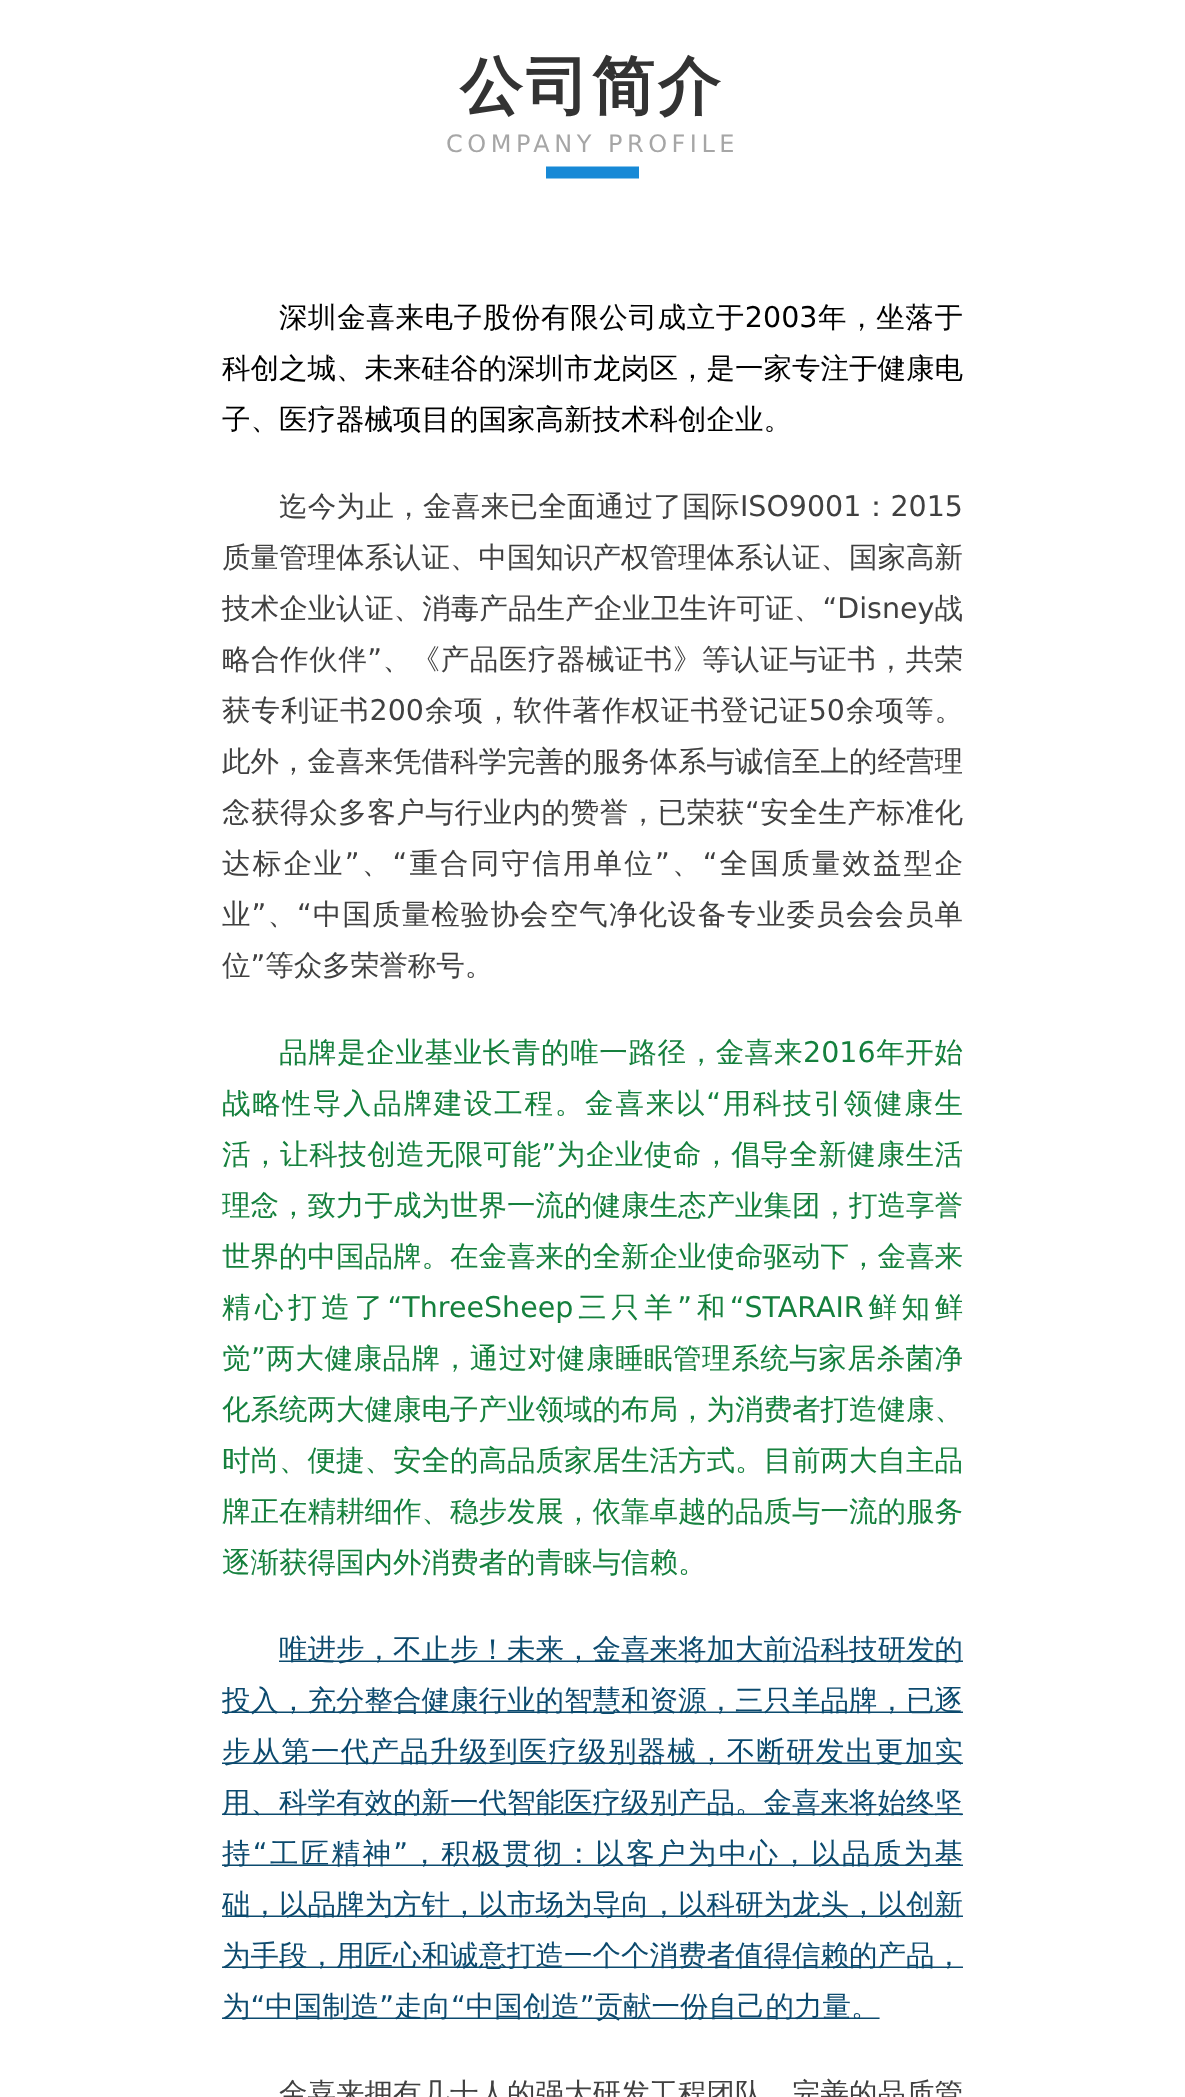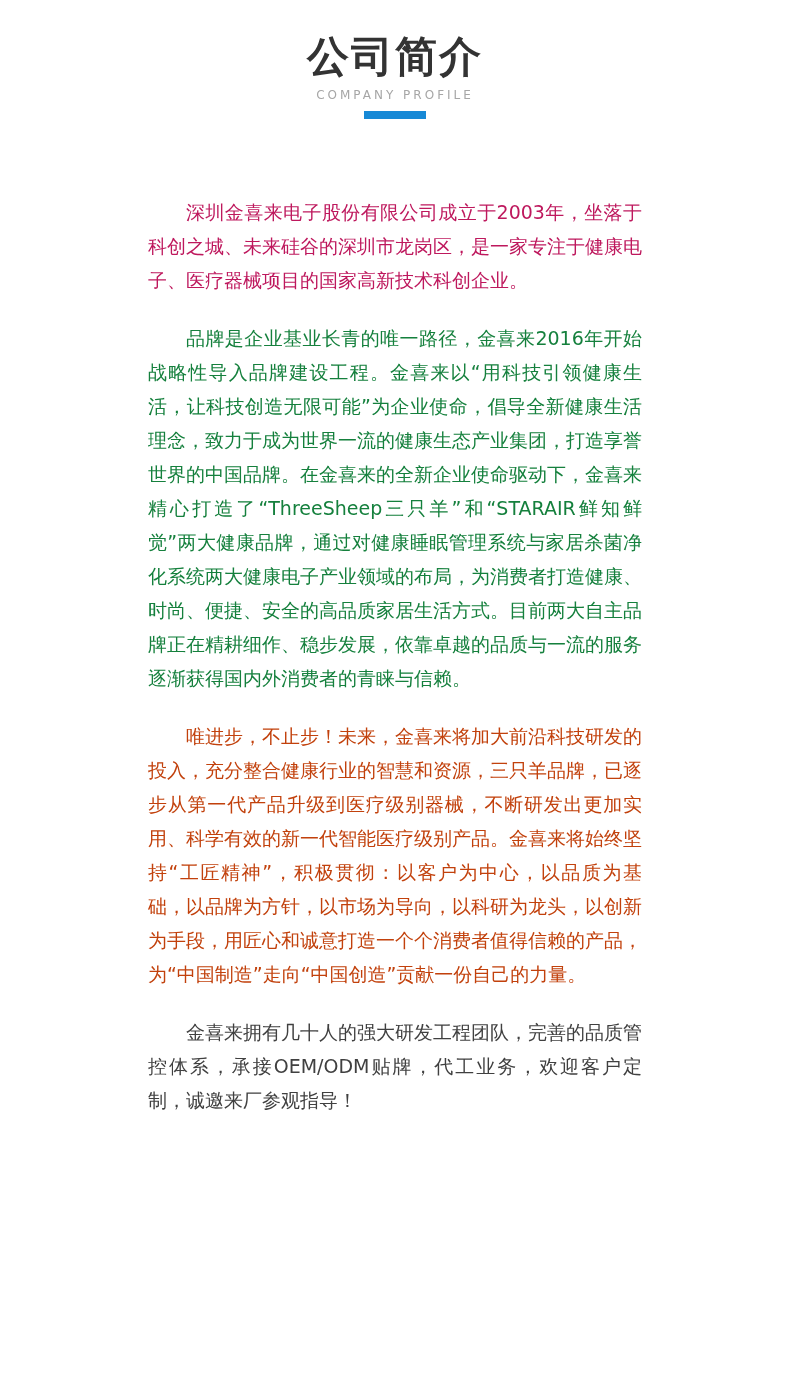--- a/index.html
+++ b/index.html
@@ -24,21 +24,21 @@
   .title {
     margin: 0;
     font-size: 42px;
     line-height: 46px;
     font-weight: 700;
     color: #333333;
     letter-spacing: 2px;
   }
   .subtitle {
     margin-top: 9px;
-    font-size: 12px;
+    font-size: 16px;
     line-height: 13px;
     color: #a6a6a6;
     letter-spacing: 3px;
     font-weight: 400;
   }
   .accent-bar {
     width: 62px;
     height: 8px;
     margin: 9px auto 0 auto;
     background: #1789d6;
@@ -59,18 +59,19 @@
 </head>
 <body>
 
 <div class="page">
   <header class="profile-header">
     <h1 class="title" style="color: rgb(51, 51, 51);">公司简介</h1>
     <div class="subtitle" style="color: rgb(166, 166, 166);">COMPANY PROFILE</div>
     <div class="accent-bar" style="background: rgb(23, 137, 214);"></div>
   </header>
   <main class="profile-body">
-      <p class="para" style="color: #be185d;">深圳金喜来电子股份有限公司成立于2003年，坐落于科创之城、未来硅谷的深圳市龙岗区，是一家专注于健康电子、医疗器械项目的国家高新技术科创企业。</p>
+      <p class="para" style="color: #000000;">深圳金喜来电子股份有限公司成立于2003年，坐落于科创之城、未来硅谷的深圳市龙岗区，是一家专注于健康电子、医疗器械项目的国家高新技术科创企业。</p>
+      <p class="para" style="color: rgb(64, 64, 64);">迄今为止，金喜来已全面通过了国际ISO9001：2015质量管理体系认证、中国知识产权管理体系认证、国家高新技术企业认证、消毒产品生产企业卫生许可证、“Disney战略合作伙伴”、《产品医疗器械证书》等认证与证书，共荣获专利证书200余项，软件著作权证书登记证50余项等。此外，金喜来凭借科学完善的服务体系与诚信至上的经营理念获得众多客户与行业内的赞誉，已荣获“安全生产标准化达标企业”、“重合同守信用单位”、“全国质量效益型企业”、“中国质量检验协会空气净化设备专业委员会会员单位”等众多荣誉称号。</p>
       <p class="para" style="color: #15803d;">品牌是企业基业长青的唯一路径，金喜来2016年开始战略性导入品牌建设工程。金喜来以“用科技引领健康生活，让科技创造无限可能”为企业使命，倡导全新健康生活理念，致力于成为世界一流的健康生态产业集团，打造享誉世界的中国品牌。在金喜来的全新企业使命驱动下，金喜来精心打造了“ThreeSheep三只羊”和“STARAIR鲜知鲜觉”两大健康品牌，通过对健康睡眠管理系统与家居杀菌净化系统两大健康电子产业领域的布局，为消费者打造健康、时尚、便捷、安全的高品质家居生活方式。目前两大自主品牌正在精耕细作、稳步发展，依靠卓越的品质与一流的服务逐渐获得国内外消费者的青睐与信赖。</p>
-      <p class="para" style="color: #c2410c;">唯进步，不止步！未来，金喜来将加大前沿科技研发的投入，充分整合健康行业的智慧和资源，三只羊品牌，已逐步从第一代产品升级到医疗级别器械，不断研发出更加实用、科学有效的新一代智能医疗级别产品。金喜来将始终坚持“工匠精神”，积极贯彻：以客户为中心，以品质为基础，以品牌为方针，以市场为导向，以科研为龙头，以创新为手段，用匠心和诚意打造一个个消费者值得信赖的产品，为“中国制造”走向“中国创造”贡献一份自己的力量。</p>
+      <p class="para" style="color: #0c4a6e; text-decoration: underline;">唯进步，不止步！未来，金喜来将加大前沿科技研发的投入，充分整合健康行业的智慧和资源，三只羊品牌，已逐步从第一代产品升级到医疗级别器械，不断研发出更加实用、科学有效的新一代智能医疗级别产品。金喜来将始终坚持“工匠精神”，积极贯彻：以客户为中心，以品质为基础，以品牌为方针，以市场为导向，以科研为龙头，以创新为手段，用匠心和诚意打造一个个消费者值得信赖的产品，为“中国制造”走向“中国创造”贡献一份自己的力量。</p>
       <p class="para" style="color: rgb(64, 64, 64);">金喜来拥有几十人的强大研发工程团队，完善的品质管控体系，承接OEM/ODM贴牌，代工业务，欢迎客户定制，诚邀来厂参观指导！</p>
     </main>
 </div>
 
 </body></html>

